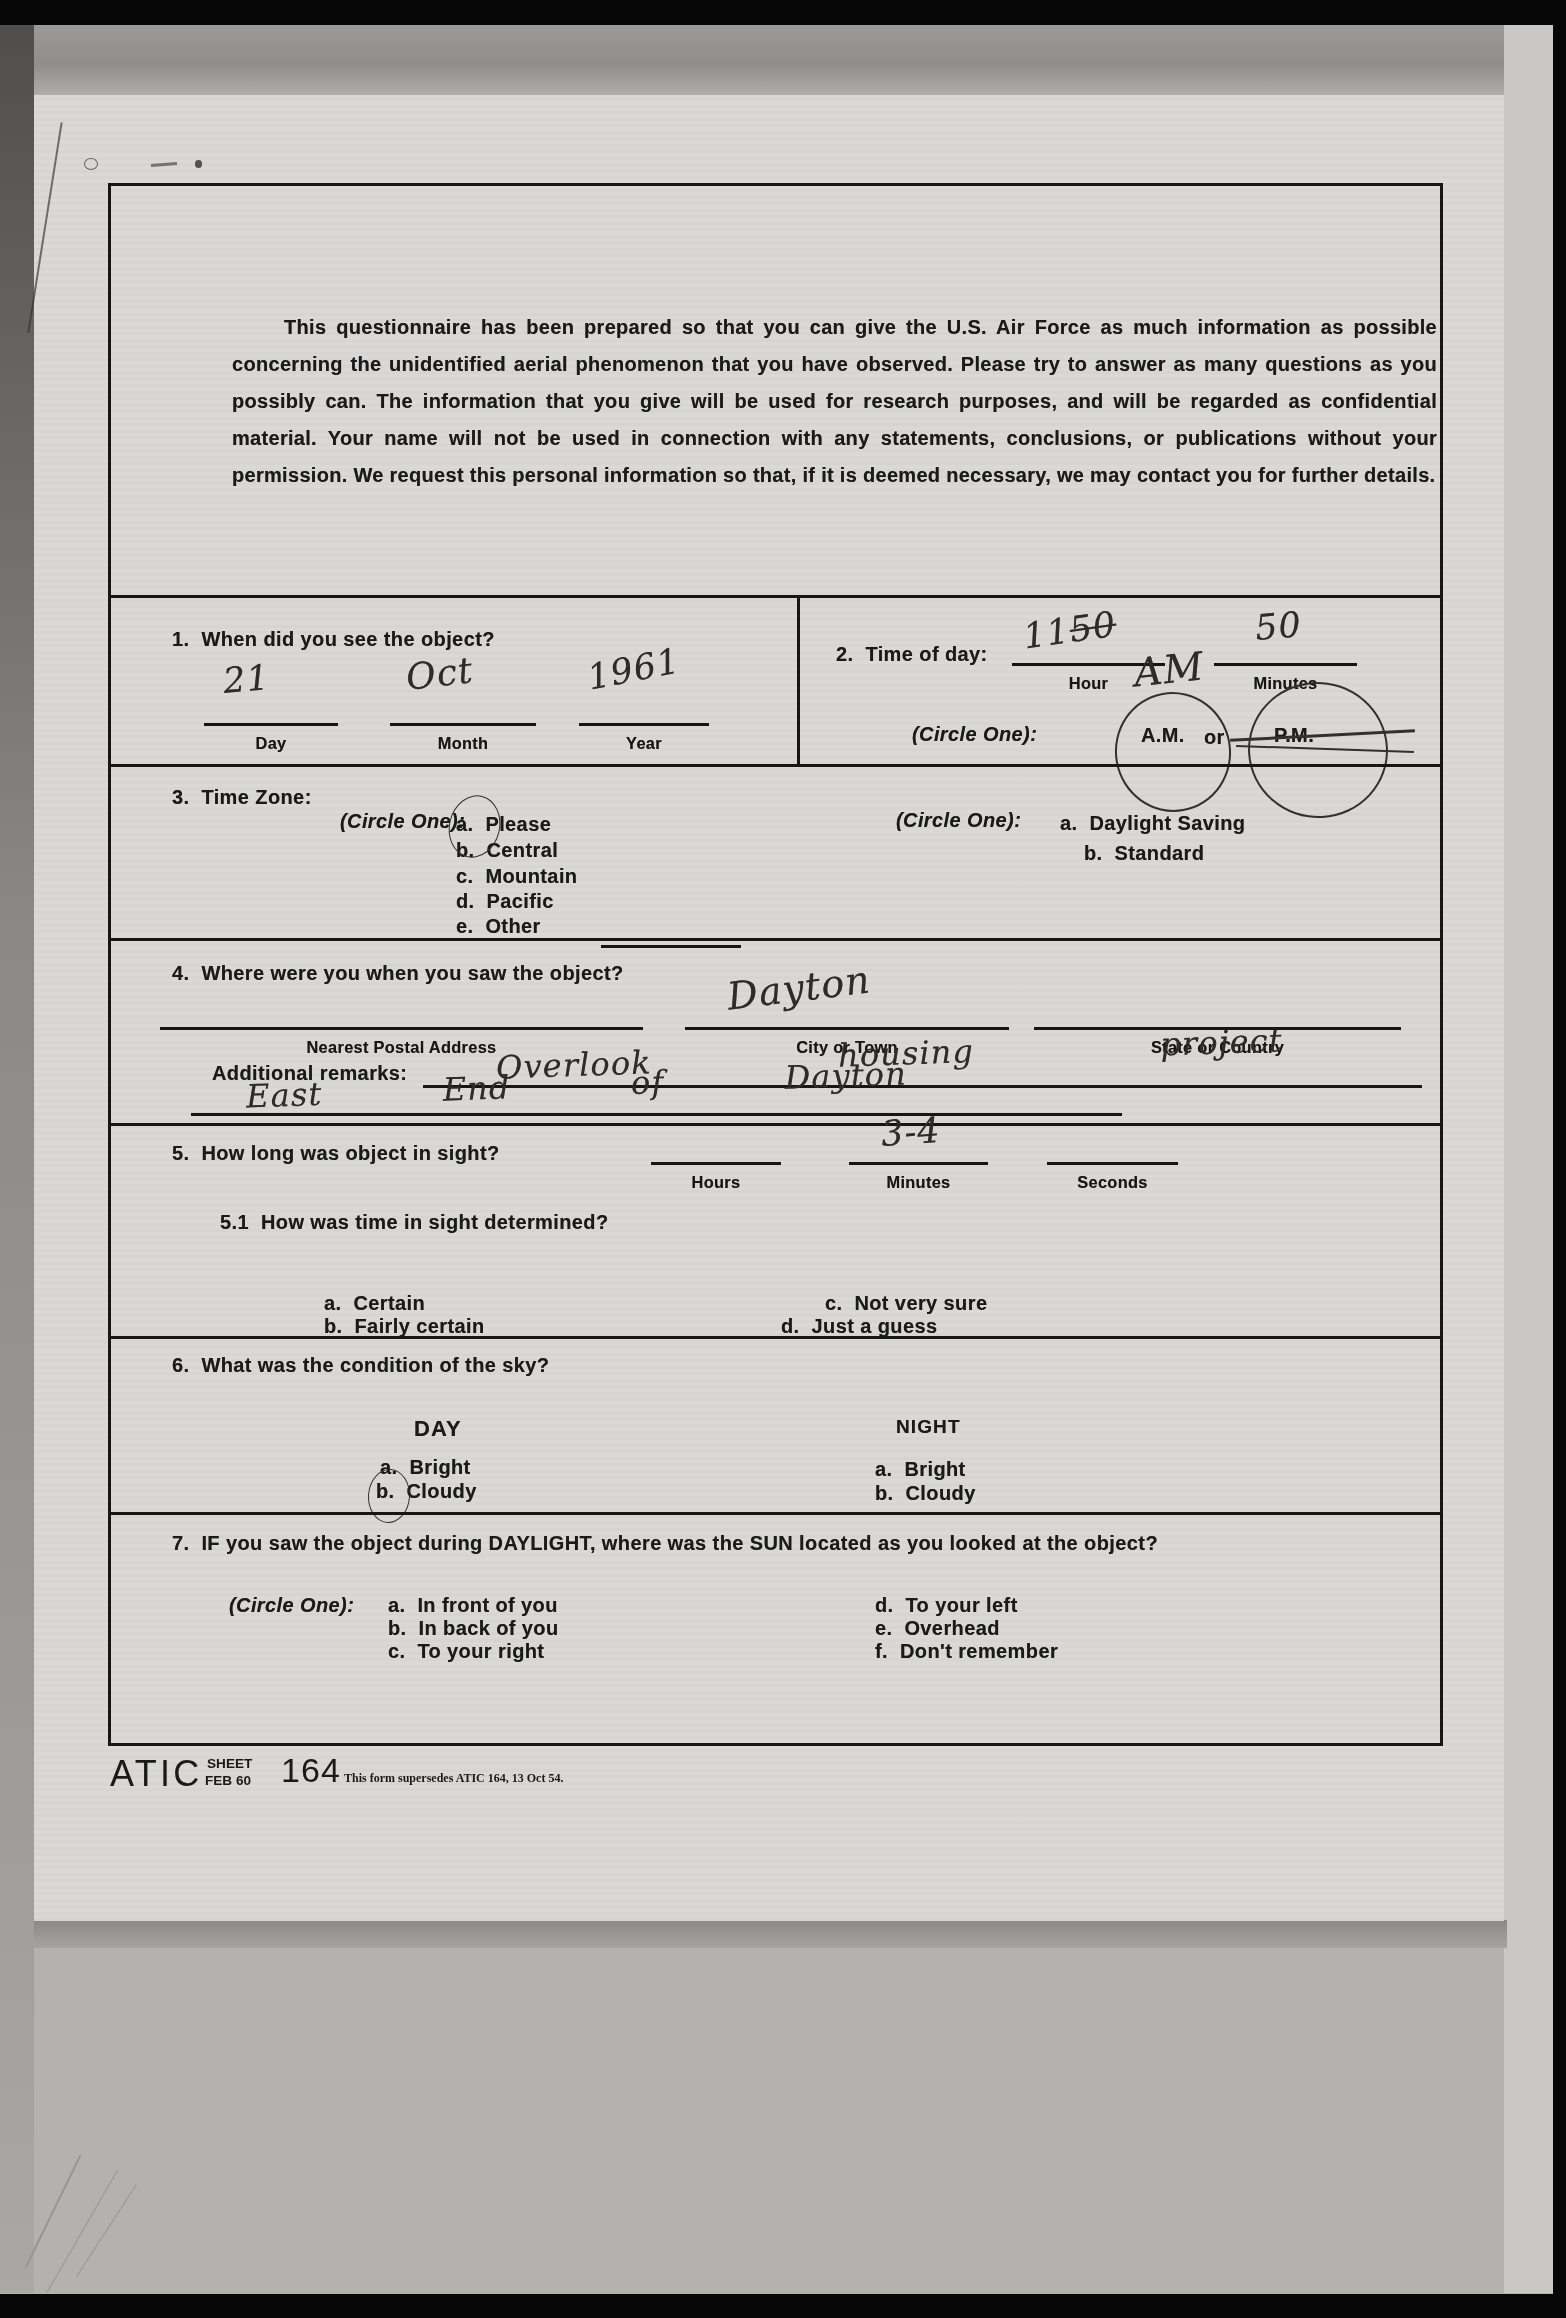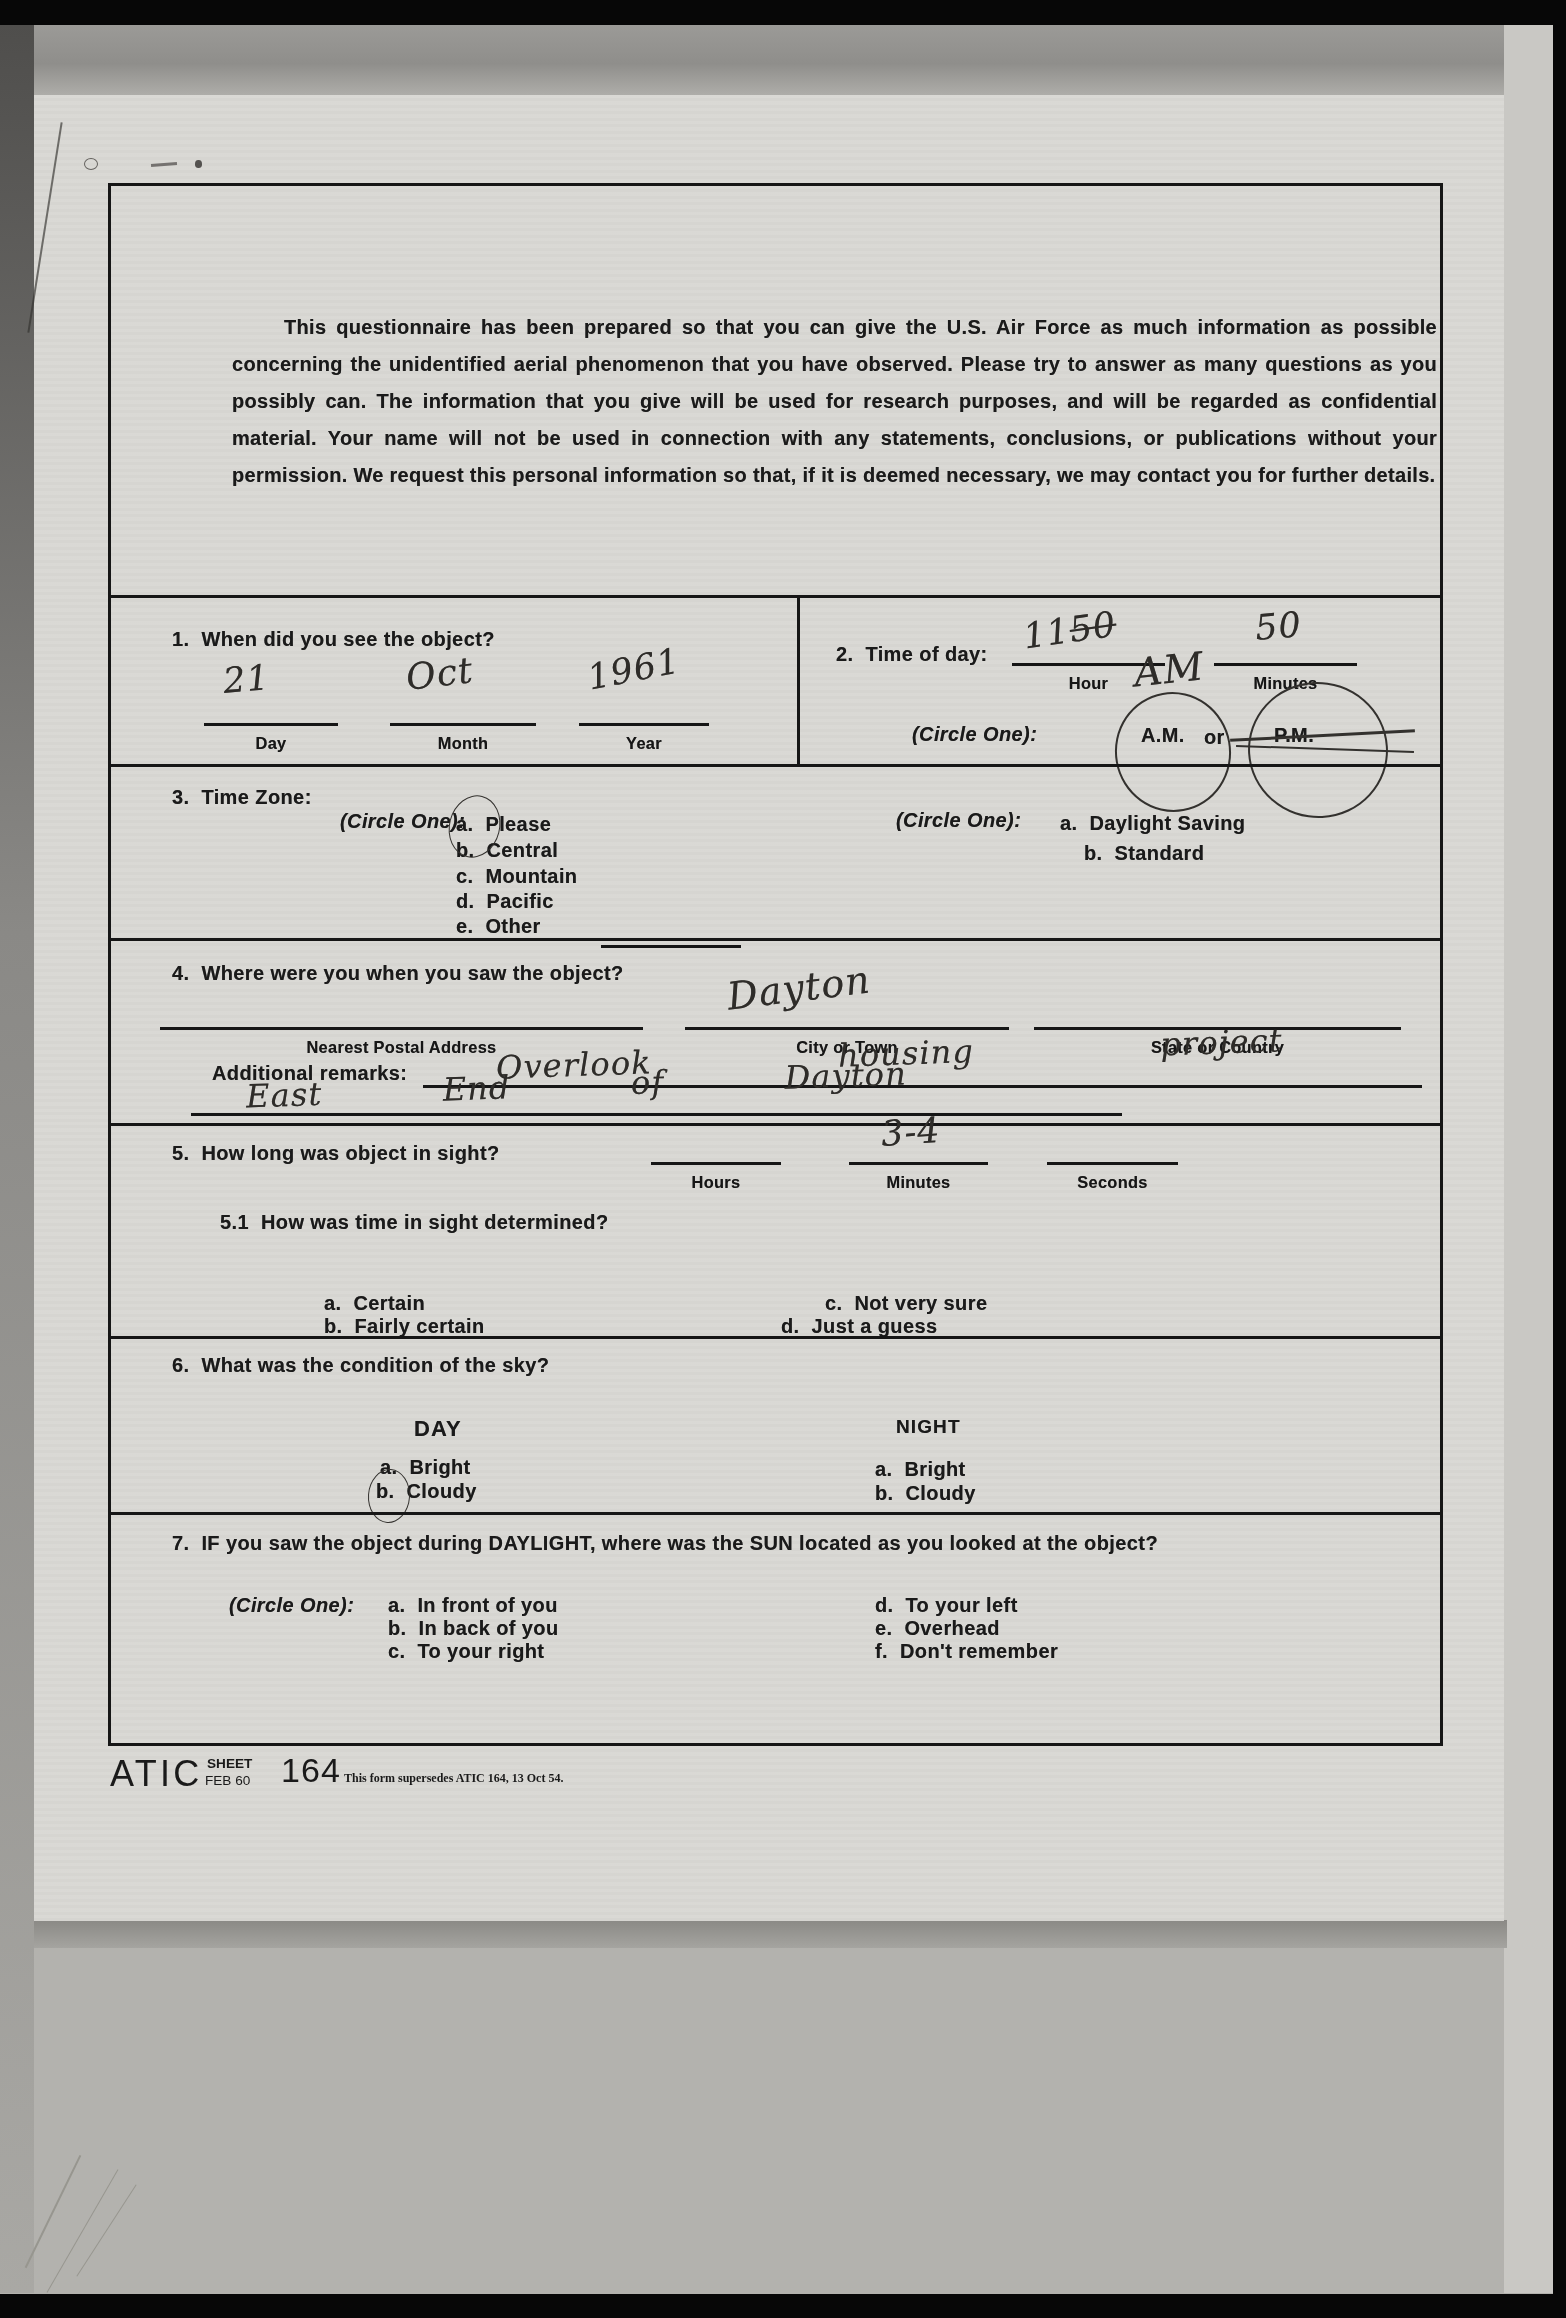--- a/index.html
+++ b/index.html
@@ -153,21 +153,21 @@
       <div class="ptxt" style="left:277px;top:1408px;">a.  In front of you</div>
       <div class="ptxt" style="left:277px;top:1431px;">b.  In back of you</div>
       <div class="ptxt" style="left:277px;top:1454px;">c.  To your right</div>
       <div class="ptxt" style="left:764px;top:1408px;">d.  To your left</div>
       <div class="ptxt" style="left:764px;top:1431px;">e.  Overhead</div>
       <div class="ptxt" style="left:764px;top:1454px;">f.  Don't remember</div>
     </div>
 
     <div class="footer-part" style="left:76px;top:1658px;font-size:36px;letter-spacing:3.3px;font-weight:400;">ATIC</div>
     <div class="footer-part" style="left:173px;top:1661px;font-size:13.6px;font-weight:700;line-height:16px;">SHEET</div>
-    <div class="footer-part" style="left:171px;top:1678px;font-size:13.6px;font-weight:400;">FEB 60</div>
+    <div class="footer-part" style="left:171px;top:1678px;font-size:13.6px;font-weight:700;">FEB 60</div>
     <div class="footer-part" style="left:247px;top:1656px;font-size:34px;font-weight:400;letter-spacing:1.1px;">164</div>
     <div class="footer-part" style="left:310px;top:1676px;font-size:12px;font-weight:700;font-family:'Liberation Serif',serif;">This form supersedes ATIC 164, 13 Oct 54.</div>
   </div>
 
   <div class="scratch" style="left:52px;top:2149px;width:1.6px;height:125px;transform:rotate(26deg);"></div>
   <div class="scratch" style="left:82px;top:2160px;width:1.1px;height:142px;transform:rotate(30deg);"></div>
   <div class="scratch" style="left:106px;top:2176px;width:1.1px;height:109px;transform:rotate(33deg);"></div>
 
   <div class="edge-right"></div>
   <div class="strip top"></div>

